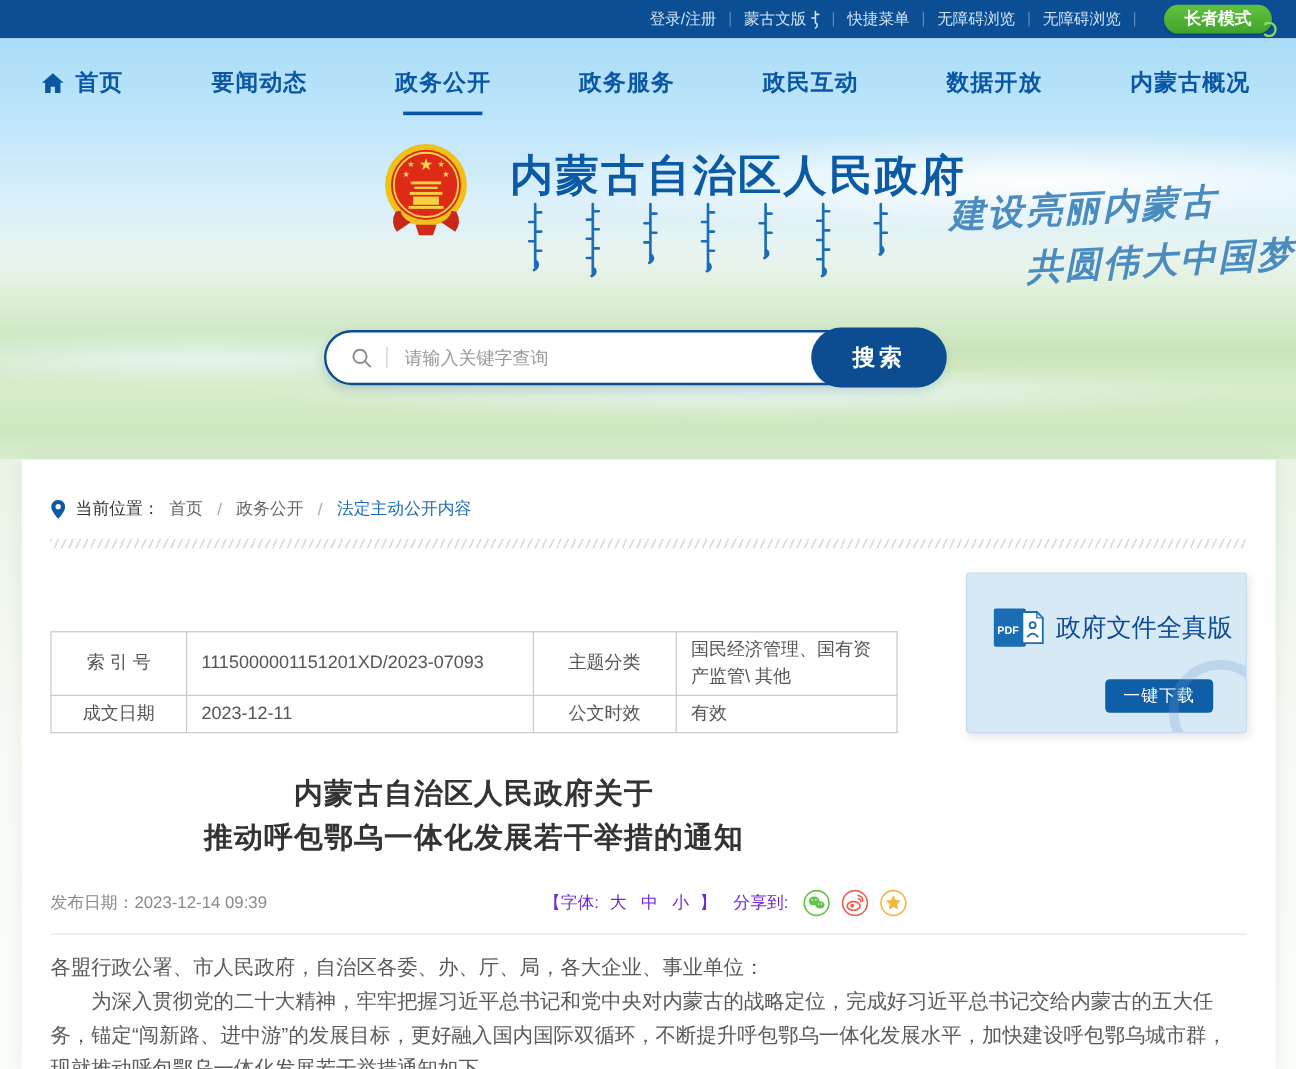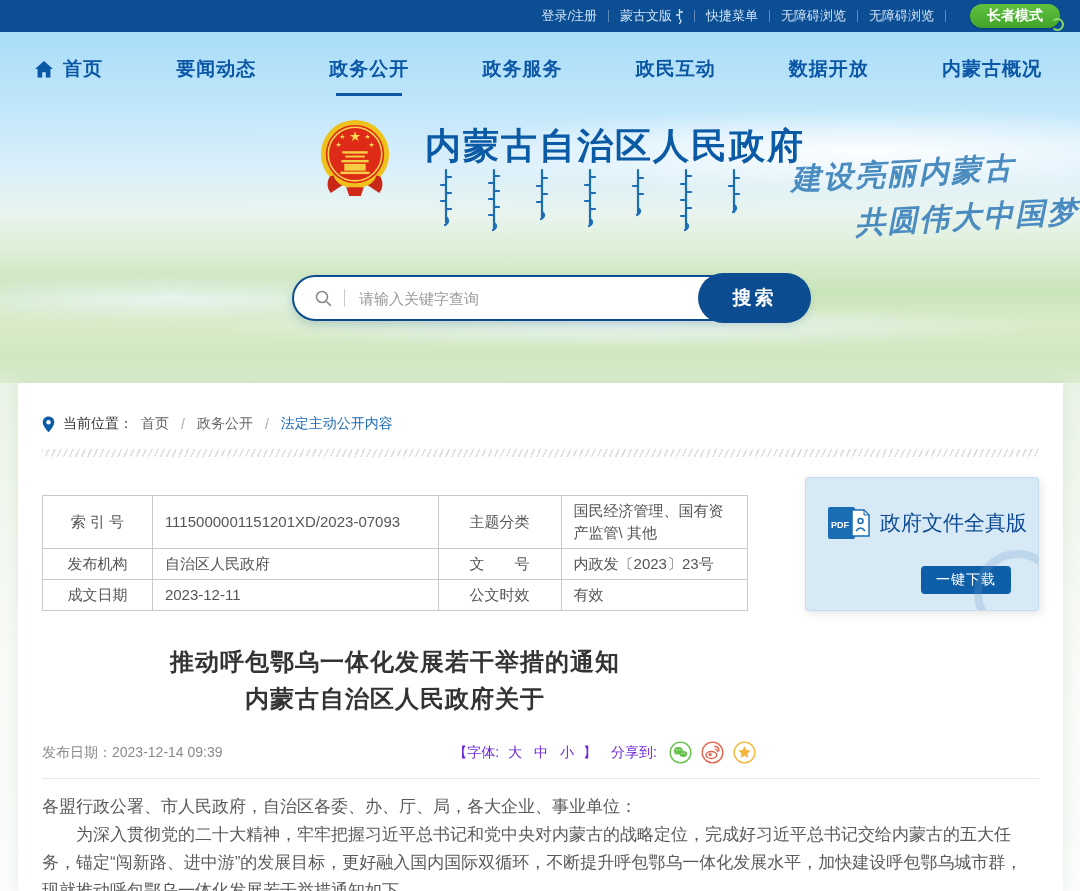--- a/index.html
+++ b/index.html
@@ -28,21 +28,21 @@
     bottom:-14px;width:66px;height:3px;background:#0b57a5;}
   .emblem{position:absolute;left:318px;top:86px;}
   .site-title{position:absolute;left:425px;top:90px;font-size:36px;font-weight:900;
     color:#0b5aa6;letter-spacing:2px;}
   .mongolian{position:absolute;left:438px;top:136px;}
   .slogan{position:absolute;left:792px;top:120px;color:#4b8cc0;
     font-family:"Liberation Serif","DejaVu Serif",serif;font-style:italic;font-weight:bold;
     transform:rotate(-3deg);}
   .slogan-l1{font-size:30px;letter-spacing:2px;}
   .slogan-l2{font-size:30px;letter-spacing:2px;margin:6px 0 0 62px;}
-  .search-row{position:absolute;left:292px;top:243px;width:517px;height:46px;}
+  .search-row{position:absolute;left:270px;top:243px;width:517px;height:46px;}
   .search-box{box-sizing:border-box;width:100%;height:46px;background:#fff;
     border:2px solid #0b4d90;border-radius:25px;display:flex;align-items:center;
     padding-left:20px;box-shadow:0 4px 10px rgba(0,60,120,.18);}
   .search-div{width:1px;height:18px;background:#ccc;margin:0 12px;}
   .search-input{border:none;outline:none;flex:1;font-size:15px;color:#333;background:transparent;}
   .search-input::placeholder{color:#999;}
   .search-btn{position:absolute;right:-2px;top:-2px;height:50px;width:113px;border:none;
     border-radius:25px;background:#0b4d90;color:#fff;font-size:19px;font-weight:bold;
     letter-spacing:3px;cursor:pointer;}
   
@@ -227,26 +227,20 @@
     <div class="info-row">
       <table class="meta">
         <tbody>
             <tr>
           <td class="lbl">索 引 号</td>
           <td class="v1">1115000001151201XD/2023-07093</td>
           <td class="lbl2">主题分类</td>
           <td class="v2">国民经济管理、国有资产监管\ 其他</td>
         </tr>
         <tr>
-          <td class="lbl">发布机构</td>
-          <td class="v1">自治区人民政府</td>
-          <td class="lbl2">文　　号</td>
-          <td class="v2">内政发〔2023〕23号</td>
-        </tr>
-        <tr>
           <td class="lbl">成文日期</td>
           <td class="v1">2023-12-11</td>
           <td class="lbl2">公文时效</td>
           <td class="v2">有效</td>
         </tr>
       </tbody>
         </table>
 
       <div class="promo">
         <div class="promo-head">
@@ -260,22 +254,22 @@
               <path d="M28 27 q4.5 -6 9 0" fill="none" stroke="#1a6cb3" stroke-width="1.5"></path>
             </svg>
           </span>
           <span class="promo-title">政府文件全真版</span>
         </div>
         <button class="promo-btn">一键下载</button>
       </div>
     </div>
 
     <div class="doc-title">
+      <div>内蒙古自治区人民政府关于</div>
       <div>推动呼包鄂乌一体化发展若干举措的通知</div>
-      <div>内蒙古自治区人民政府关于</div>
     </div>
 
     <div class="meta-row">
       <div>
         <span>发布日期：</span><span>2023-12-14 09:39</span>
       </div>
       <div class="meta-right">
         <span>【字体:</span>
         <span class="fs-opt">大</span>
         <span class="fs-opt">中</span>

